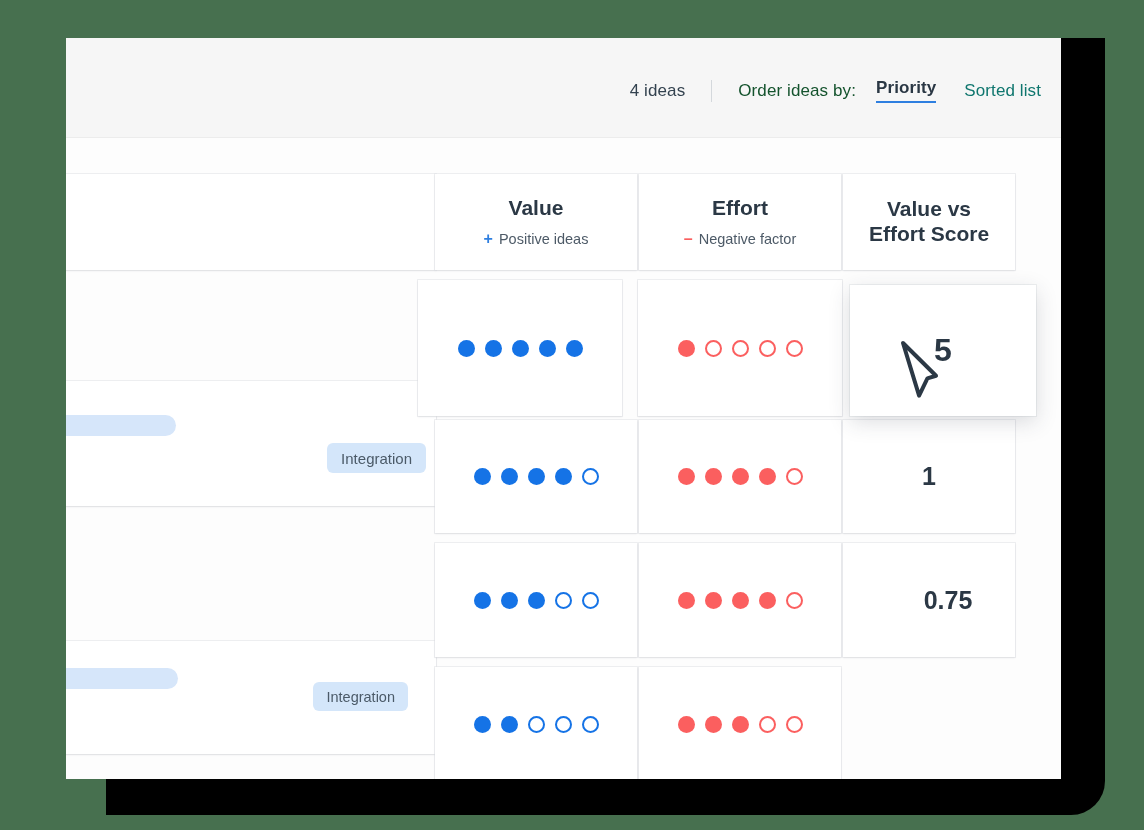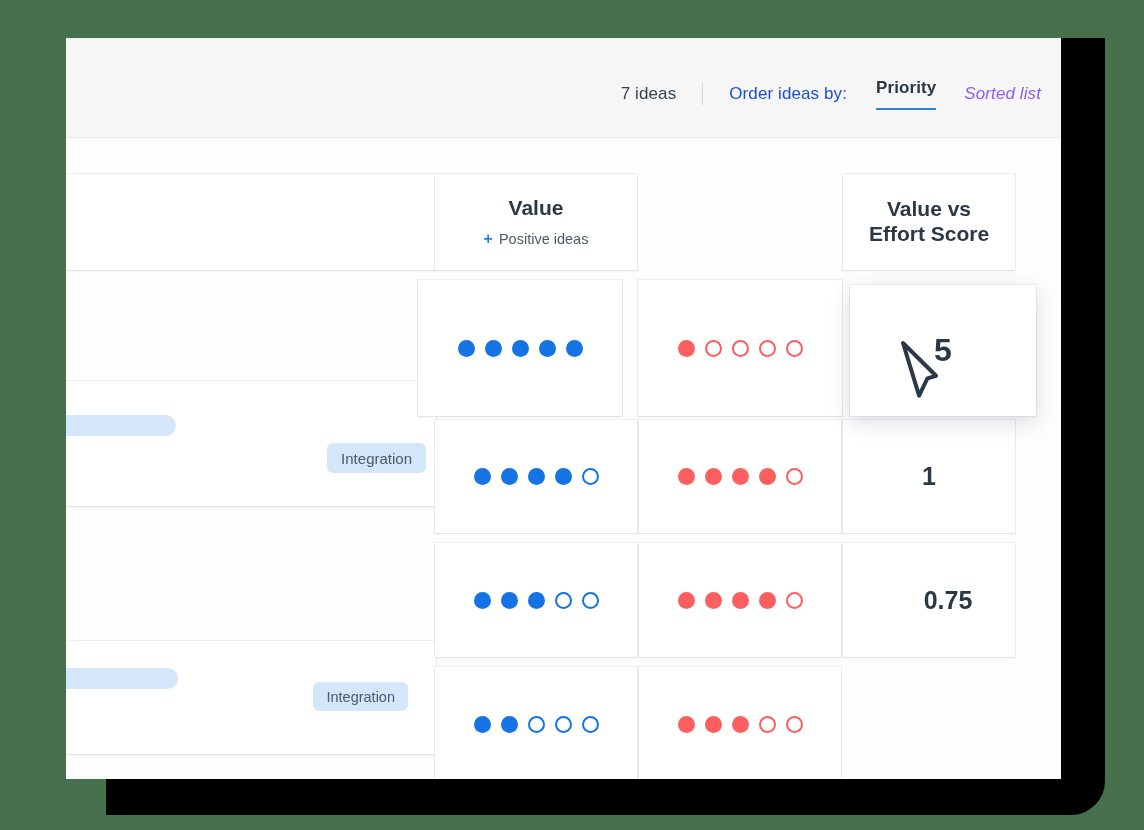--- a/index.html
+++ b/index.html
@@ -61,33 +61,32 @@
     color: #33424f;
     letter-spacing: 0.1px;
   }
   #idea-count { margin-right: 26px; }
   #tb-divider {
     width: 1px;
     height: 22px;
     background: #d4d8dc;
     margin-right: 26px;
   }
-  #order-label { margin-right: 29px; color: #1d4ed8; }
+  #order-label { margin-right: 20px; color: #14532d; }
   #sort-priority {
     font-weight: bold;
     color: #2a3744;
     border-bottom: 2.5px solid #2e7fe0;
-    padding-bottom: 10px;
+    padding-bottom: 3px;
     margin-right: 28px;
     cursor: pointer;
   }
   #sort-list {
-    color: #8b5cf6;
+    color: #0f766e;
     cursor: pointer;
-    font-style: italic;
   }
 
   
   #grid {
     position: absolute;
     left: 0;
     top: 100px;
     width: 995px;
     height: 641px;
     background: #fdfdfd;
@@ -196,40 +195,47 @@
 </style>
 </head>
 <body>
 
 <div id="app-shadow"></div>
 
 <div id="app-card">
 
   <div id="toolbar">
     <div id="toolbar-inner">
-      <span class="tb-text" id="idea-count">7 ideas</span>
+      <span class="tb-text" id="idea-count">4 ideas</span>
       <span id="tb-divider"></span>
       <span class="tb-text" id="order-label">Order ideas by:</span>
       <span class="tb-text" id="sort-priority">Priority</span>
       <span class="tb-text" id="sort-list">Sorted list</span>
     </div>
   </div>
 
   <div id="grid">
 
     <div class="cell idea-cell" style="left:-40px; top:36px; width:410px; height:96px;"></div>
 
     <div class="cell hcell" style="left:369px; top:36px; width:202px; height:96px;">
       <div class="hcell-title">Value</div>
       <div class="hcell-sub">
         <span class="sign-plus">+</span>
         <span>Positive ideas</span>
       </div>
     </div>
 
+    <div class="cell hcell" style="left:573px; top:36px; width:202px; height:96px;">
+      <div class="hcell-title">Effort</div>
+      <div class="hcell-sub">
+        <span class="sign-minus">–</span>
+        <span>Negative factor</span>
+      </div>
+    </div>
 
     <div class="cell hcell" style="left:777px; top:36px; width:172px; height:96px;">
       <div class="hcell-title" style="width:140px;">Value vs Effort Score</div>
     </div>
 
     <div class="cell idea-cell" style="left:-40px; top:147px; width:410px; height:125px;">
       <div class="idea-pill" style="top:34px; width:190px;"></div>
       <div class="tag" style="right:10px; top:62px; height:30px; padding:0 14px; font-size:15px;">Integration</div>
     </div>
     <div class="cell" style="left:352px; top:142px; width:204px; height:136px;">

